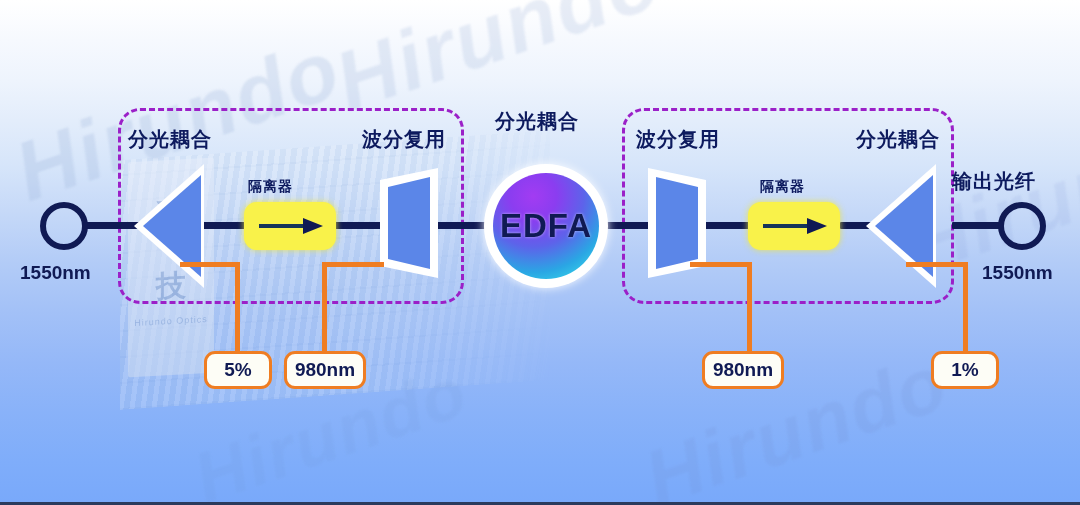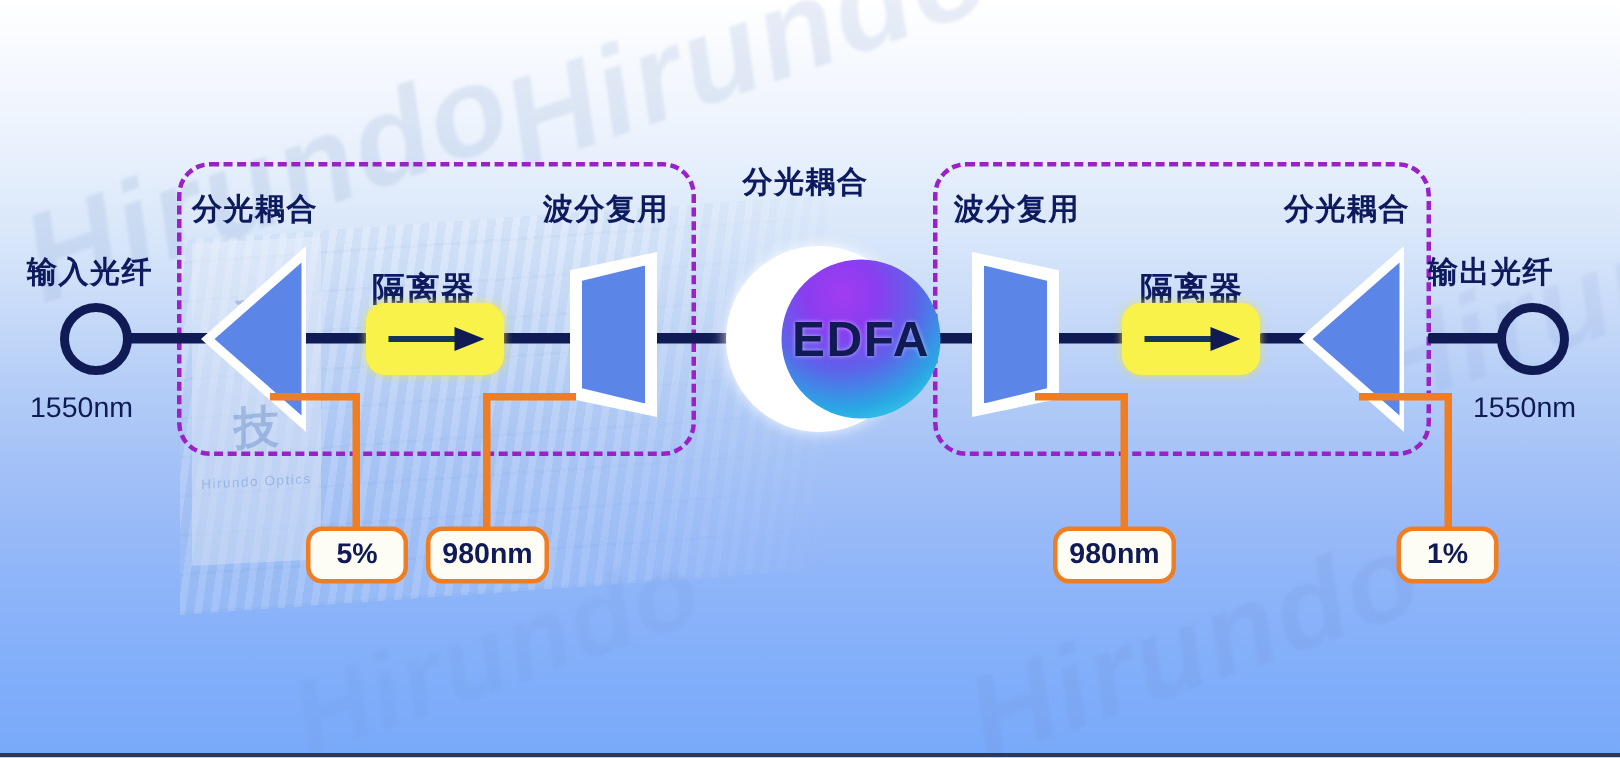--- a/index.html
+++ b/index.html
@@ -85,23 +85,23 @@
   .node-circle{
     position:absolute;width:48px;height:48px;border-radius:50%;
     border:6px solid #101a54;box-sizing:border-box;background:transparent;
   }
 
   .cn-label{
     position:absolute;color:#0d1a5e;font-weight:700;white-space:nowrap;
     font-family:"Liberation Sans","DejaVu Sans",sans-serif;
   }
   .lbl-lg{font-size:20px;letter-spacing:1px;}
-  .lbl-md{font-size:22px;letter-spacing:1px;}
+  .lbl-md{font-size:14px;letter-spacing:1px;}
   .num-label{
-    position:absolute;color:#101a54;font-weight:400;font-size:19px;white-space:nowrap;
+    position:absolute;color:#101a54;font-weight:700;font-size:19px;white-space:nowrap;
   }
   .tri-wrap{position:absolute;}
   .tri-wrap .outer{
     position:absolute;left:0;top:0;width:0;height:0;
     border-top:62px solid transparent;border-bottom:62px solid transparent;
     border-right:70px solid #ffffff;
   }
   .tri-wrap .inner{
     position:absolute;left:9px;top:11px;width:0;height:0;
     border-top:51px solid transparent;border-bottom:51px solid transparent;
@@ -129,21 +129,21 @@
   .iso svg{position:absolute;left:13px;top:13px;}
 
   
   .edfa-ring{
     position:absolute;width:124px;height:124px;border-radius:50%;
     background:#ffffff;box-shadow:0 0 10px rgba(255,255,255,.9);
   }
   .edfa-core{
     position:absolute;left:9px;top:9px;width:106px;height:106px;border-radius:50%;
     background:radial-gradient(circle at 38% 22%, #a23cf2 0%, #8b3df0 22%, #5d63ea 48%, #2aa6e4 72%, #36d4e8 90%, #7fe9e4 100%);
-    display:flex;align-items:center;justify-content:center;margin-left:28px;
+    display:flex;align-items:center;justify-content:center;
   }
   .edfa-core span{
     color:#101a54;font-weight:700;font-size:33px;letter-spacing:1px;
     text-shadow:0 0 3px rgba(255,255,255,.55);
   }
 
   
   .oconn{position:absolute;background:#ef7d22;}
   .tag{
     position:absolute;background:#fdfdf6;border:3px solid #ef7d22;border-radius:11px;
@@ -176,21 +176,20 @@
 
   <div class="fiber" style="left:84px;top:222px;width:58px;"></div>
   <div class="fiber" style="left:202px;top:222px;width:52px;"></div>
   <div class="fiber" style="left:322px;top:222px;width:66px;"></div>
   <div class="fiber" style="left:430px;top:222px;width:58px;"></div>
   <div class="fiber" style="left:590px;top:222px;width:66px;"></div>
   <div class="fiber" style="left:696px;top:222px;width:58px;"></div>
   <div class="fiber" style="left:840px;top:222px;width:56px;"></div>
   <div class="fiber" style="left:952px;top:222px;width:48px;"></div>
 
-  <div class="cn-label lbl-lg" style="left:18px;top:168px;">输入光纤</div>
   <div class="node-circle" style="left:40px;top:202px;"></div>
   <div class="num-label" style="left:20px;top:262px;">1550nm</div>
 
   <div class="cn-label lbl-lg" style="left:128px;top:126px;">分光耦合</div>
   <div class="tri-wrap" style="left:134px;top:164px;">
     <div class="outer"></div>
       <div class="inner"></div>
   </div>
 
   <div class="cn-label lbl-md" style="left:248px;top:178px;">隔离器</div>

